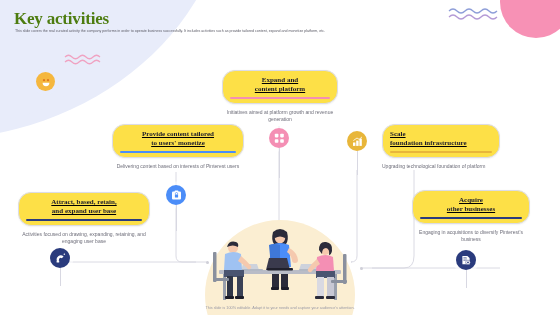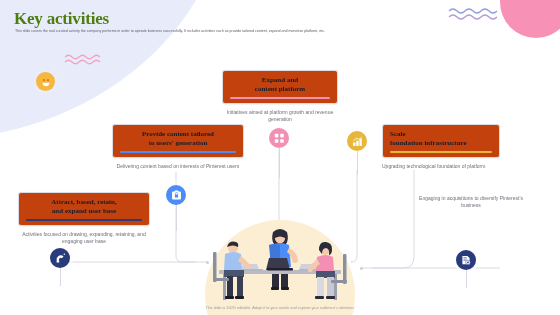--- a/index.html
+++ b/index.html
@@ -81,26 +81,27 @@
   .node-dot {
     position: absolute;
     width: 3px; height: 3px;
     border-radius: 50%;
     background: #cfcfd8;
   }
 
   
   .card { position: absolute; }
   .card-box {
-    background: #c2410c;
+    background: #fde047;
     border: 0.8px solid #dcdce4;
-    border-radius: 3px;
+    border-radius: 13px;
     padding: 5px 7px 4px 7px;
     text-align: center;
     box-shadow: 0 0.5px 1.5px rgba(0,0,0,0.05);
+    text-decoration: underline;
   }
   .card-title {
     font-family: "Liberation Serif", serif;
     font-weight: bold;
     font-size: 7px;
     line-height: 9px;
     color: #1b1b2b;
   }
   .card-accent {
     height: 1.6px;
@@ -286,21 +287,21 @@
         <rect x="0.8" y="6.2" width="3.6" height="3.6" rx="0.8" fill="#ffffff"></rect>
         <rect x="6.2" y="6.2" width="3.6" height="3.6" rx="0.8" fill="#ffffff"></rect>
       </svg>
     </div>
     <div class="pin-stem" style="height:30px;"></div>
   </div>
 
   <div class="card" style="left:112px; top:124px; width:132px;">
     <div class="card-box">
       <div class="card-title">Provide content tailored</div>
-      <div class="card-title">to users' generation</div>
+      <div class="card-title">to users' monetize</div>
       <div class="card-accent" style="background:#4b8df8;"></div>
     </div>
     <div class="card-desc">Delivering content based on interests of Pinterest users</div>
   </div>
   <div class="pin" style="left:166px; top:185px;">
     <div class="pin-circle" style="background:#4b8df8;">
       <svg width="11" height="11" viewBox="0 0 11 11" class="pin-ico">
         <rect x="1" y="1.6" width="9" height="8" rx="1.1" fill="#ffffff"></rect>
         <rect x="3.6" y="0.4" width="3.8" height="2" rx="0.6" fill="#ffffff"></rect>
         <rect x="3.9" y="4.6" width="3.2" height="3" rx="0.5" fill="#4b8df8"></rect>
@@ -343,20 +344,25 @@
       <svg width="11" height="11" viewBox="0 0 11 11" class="pin-ico">
         <path d="M2.4 8.6 a4 4 0 0 1 6.2 -5 l-1.8 1.6 a1.7 1.7 0 0 0 -2.6 2.1z" fill="#ffffff"></path>
         <rect x="1.6" y="7.6" width="2.6" height="2" rx="0.4" fill="#ffffff"></rect>
         <path d="M8.4 1.2 l0.9 0.9 l0.9 -0.9 l-0.9 -0.9z" fill="#ffffff"></path>
       </svg>
     </div>
     <div class="pin-stem" style="height:18px;"></div>
   </div>
 
   <div class="card" style="left:412px; top:190px; width:118px;">
+    <div class="card-box">
+      <div class="card-title">Acquire</div>
+      <div class="card-title">other businesses</div>
+      <div class="card-accent" style="background:#2a3b7d;"></div>
+    </div>
     <div class="card-desc">Engaging in acquisitions to diversify Pinterest's business</div>
   </div>
   <div class="pin" style="left:456px; top:250px;">
     <div class="pin-circle" style="background:#2a3b7d;">
       <svg width="11" height="11" viewBox="0 0 11 11" class="pin-ico">
         <path d="M1.4 0.9 h5 l2.2 2.2 v6.2 h-7.2z" fill="#ffffff"></path>
         <path d="M2.4 2.6 h3.2 M2.4 4 h3.6 M2.4 5.4 h2.4" stroke="#2a3b7d" stroke-width="0.55"></path>
         <circle cx="7" cy="7.4" r="2.3" fill="#ffffff" stroke="#2a3b7d" stroke-width="0.5"></circle>
         <circle cx="7" cy="7.4" r="0.9" fill="#2a3b7d"></circle>
       </svg>

